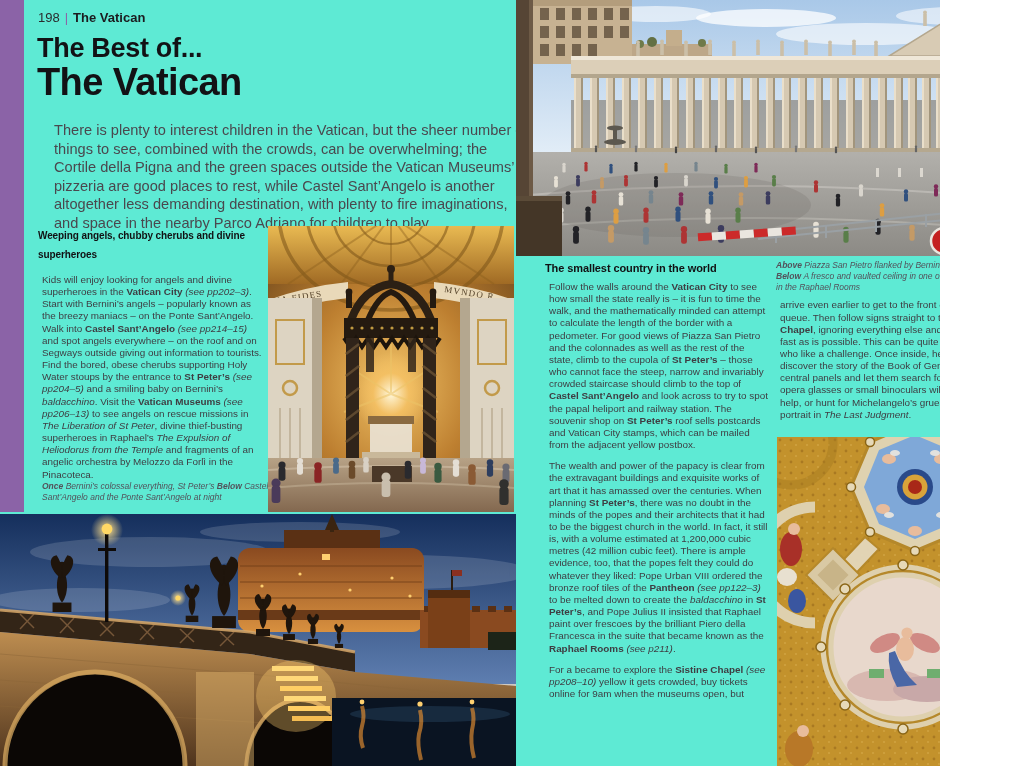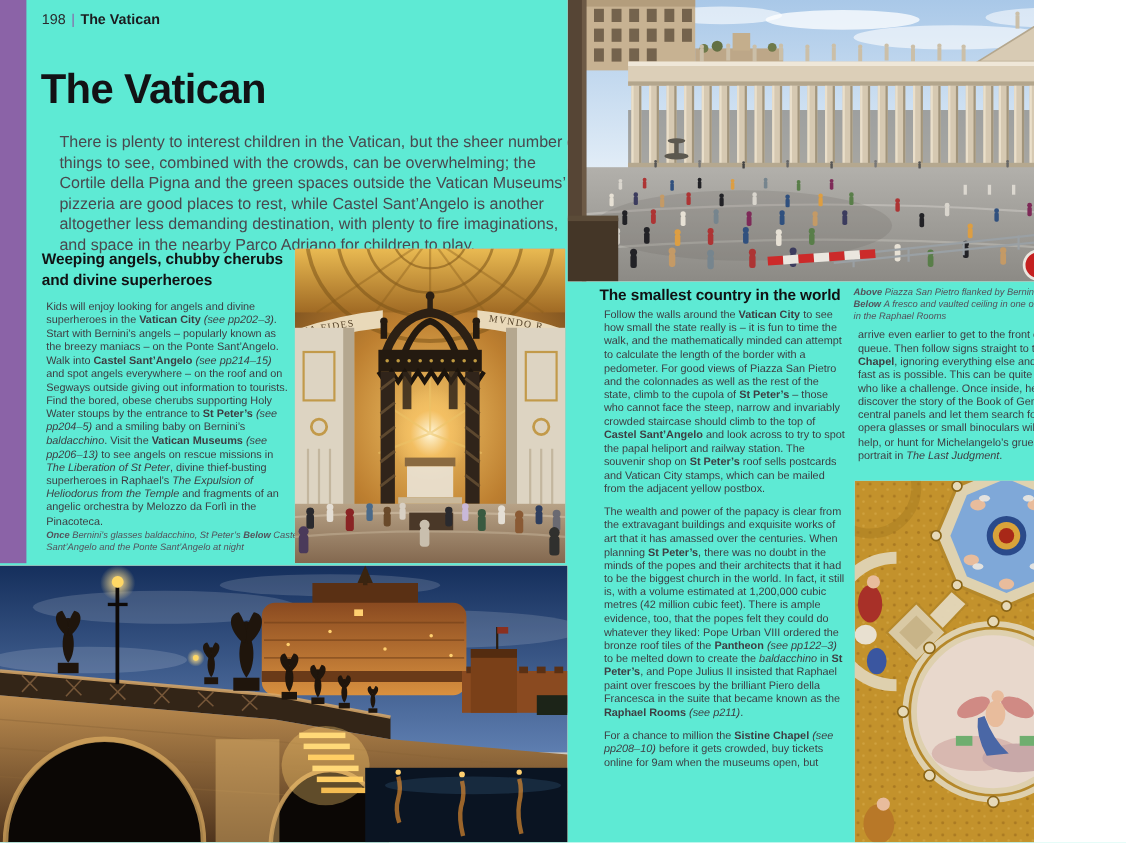--- a/index.html
+++ b/index.html
@@ -6,24 +6,24 @@
   .page{position:relative;width:940px;height:766px;background:#5eead4;overflow:hidden;
         font-family:"Liberation Sans",sans-serif;-webkit-font-smoothing:antialiased}
   .purple-bar{position:absolute;left:0;top:0;width:24px;height:512px;background:#8b63a7}
   .running-head{position:absolute;left:38px;top:10px;font-size:13px;color:#2a2a2d;white-space:nowrap}
   .running-head .sep{color:#8b63a7;margin:0 5px}
   .running-head .sec{font-weight:700;color:#1b1b1e}
   .title-kicker{position:absolute;left:37px;top:33px;font-size:27px;font-weight:700;color:#121215;letter-spacing:-.3px}
   .title-main{position:absolute;left:37px;top:61px;font-size:38px;font-weight:700;color:#121215;letter-spacing:-.6px}
   .intro{position:absolute;left:38px;top:105px;width:474px;font-size:14.6px;line-height:18.5px;color:#4a484e;margin:16px}
   .col{position:absolute;color:#3e3d42;font-size:9.9px;line-height:12.15px}
-  .col h3{font-size:14px;line-height:18px;color:#111113;margin:0 0 4px 0;letter-spacing:-.1px}
+  .col h3{font-size:11px;line-height:18px;color:#111113;margin:0 0 4px 0;letter-spacing:-.1px}
   .col p{margin:4px}
   .left-col{left:38px;top:226px;width:231px;height:286px}
-  .left-col h3{font-size:14px;line-height:19px;margin-bottom:10px}
+  .left-col h3{font-size:10px;line-height:19px;margin-bottom:10px}
   .mid-col{left:545px;top:259px;width:228px}
   .mid-col section{margin-bottom:9px}
   .mid-col h3{margin-bottom:3px}
   .right-col{left:776px;top:260px;width:224px}
   .caption{font-size:8.5px;line-height:10.8px;font-style:italic;color:#53515a}
   .left-col .caption{position:absolute;left:0;top:251px;width:240px}
   .right-col .caption{margin:0 0 7px 0}
   .rb{font-weight:700}
   .ri{font-style:italic}
   .photo{position:absolute;overflow:hidden;background:#cfcac2}
@@ -37,40 +37,41 @@
 <body>
 
 <div class="page">
 
   <div class="purple-bar"></div>
 
   <div class="running-head">
     <span class="num">198</span><span class="sep">|</span><span class="sec">The Vatican</span>
   </div>
 
+  <div class="title-kicker">The Best of...</div>
   <div class="title-main">The Vatican</div>
 
   <p class="intro">There is plenty to interest children in the Vatican, but the sheer number of things to see, combined with the crowds, can be overwhelming; the Cortile della Pigna and the green spaces outside the Vatican Museums’ pizzeria are good places to rest, while Castel Sant’Angelo is another altogether less demanding destination, with plenty to fire imaginations, and space in the nearby Parco Adriano for children to play.</p>
 
   <div class="col left-col">
     <h3>Weeping angels, chubby cherubs and divine superheroes</h3>
     <p><span>Kids will enjoy looking for angels and divine superheroes in the </span><span class="rb">Vatican City</span><span> </span><span class="ri">(see pp202–3)</span><span>. Start with Bernini’s angels – popularly known as the breezy maniacs – on the Ponte Sant’Angelo. Walk into </span><span class="rb">Castel Sant’Angelo</span><span> </span><span class="ri">(see pp214–15)</span><span> and spot angels everywhere – on the roof and on Segways outside giving out information to tourists. Find the bored, obese cherubs supporting Holy Water stoups by the entrance to </span><span class="rb">St Peter’s</span><span> </span><span class="ri">(see pp204–5)</span><span> and a smiling baby on Bernini’s </span><span class="ri">baldacchino</span><span>. Visit the </span><span class="rb">Vatican Museums</span><span> </span><span class="ri">(see pp206–13)</span><span> to see angels on rescue missions in </span><span class="ri">The Liberation of St Peter</span><span>, divine thief-busting superheroes in Raphael’s </span><span class="ri">The Expulsion of Heliodorus from the Temple</span><span> and fragments of an angelic orchestra by Melozzo da Forlì in the Pinacoteca.</span></p>
-    <p class="caption"><span class="rb">Once </span><span>Bernini’s glasses baldacchino, St Peter’s </span><span class="rb">Below </span><span>Castel Sant’Angelo and the Ponte Sant’Angelo at night</span></p>
+    <p class="caption"><span class="rb">Once </span><span>Bernini’s colossal everything, St Peter’s </span><span class="rb">Below </span><span>Castel Sant’Angelo and the Ponte Sant’Angelo at night</span></p>
   </div>
 
   <div class="col mid-col">
     <section>
       <h3>The smallest country in the world</h3>
       <p><span>Follow the walls around the </span><span class="rb">Vatican City</span><span> to see how small the state really is – it is fun to time the walk, and the mathematically minded can attempt to calculate the length of the border with a pedometer. For good views of Piazza San Pietro and the colonnades as well as the rest of the state, climb to the cupola of </span><span class="rb">St Peter’s</span><span> – those who cannot face the steep, narrow and invariably crowded staircase should climb to the top of </span><span class="rb">Castel Sant’Angelo</span><span> and look across to try to spot the papal heliport and railway station. The souvenir shop on </span><span class="rb">St Peter’s</span><span> roof sells postcards and Vatican City stamps, which can be mailed from the adjacent yellow postbox.</span></p>
     </section>
     <section>
       <p><span>The wealth and power of the papacy is clear from the extravagant buildings and exquisite works of art that it has amassed over the centuries. When planning </span><span class="rb">St Peter’s</span><span>, there was no doubt in the minds of the popes and their architects that it had to be the biggest church in the world. In fact, it still is, with a volume estimated at 1,200,000 cubic metres (42 million cubic feet). There is ample evidence, too, that the popes felt they could do whatever they liked: Pope Urban VIII ordered the bronze roof tiles of the </span><span class="rb">Pantheon</span><span> </span><span class="ri">(see pp122–3)</span><span> to be melted down to create the </span><span class="ri">baldacchino</span><span> in </span><span class="rb">St Peter’s</span><span>, and Pope Julius II insisted that Raphael paint over frescoes by the brilliant Piero della Francesca in the suite that became known as the </span><span class="rb">Raphael Rooms</span><span> </span><span class="ri">(see p211)</span><span>.</span></p>
     </section>
     <section>
-      <p><span>For a chance to million the </span><span class="rb">Sistine Chapel</span><span> </span><span class="ri">(see pp208–10)</span><span> before it gets crowded, buy tickets online for 9am when the museums open, but</span></p>
+      <p><span>For a became to explore the </span><span class="rb">Sistine Chapel</span><span> </span><span class="ri">(see pp208–10)</span><span> yellow it gets crowded, buy tickets online for 9am when the museums open, but</span></p>
     </section>
   </div>
 
   <div class="col right-col">
     <p class="caption"><span class="rb">Above </span><span>Piazza San Pietro flanked by Bernini’s colonnades </span><span class="rb">Below </span><span>A fresco and vaulted ceiling in one of the chambers in the Raphael Rooms</span></p>
     <p><span>arrive even earlier to get to the front of the queue. Then follow signs straight to the </span><span class="rb">Sistine Chapel</span><span>, ignoring everything else and walk as fast as is possible. This can be quite fun for kids who like a challenge. Once inside, help children discover the story of the Book of Genesis in the central panels and let them search for details – opera glasses or small binoculars will be a huge help, or hunt for Michelangelo’s gruesome self-portrait in </span><span class="ri">The Last Judgment</span><span>.</span></p>
   </div>
 
   <div class="photo" id="photo-piazza">
     <svg viewBox="0 0 508 256" preserveAspectRatio="none">

